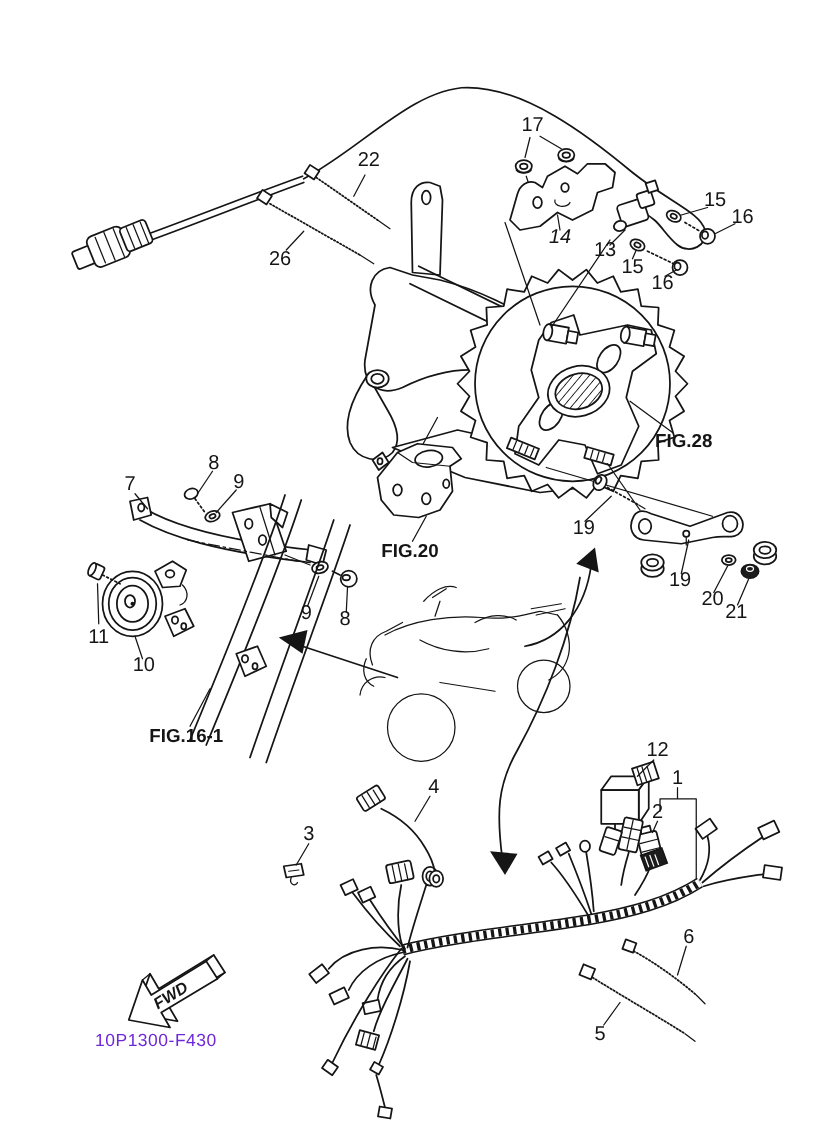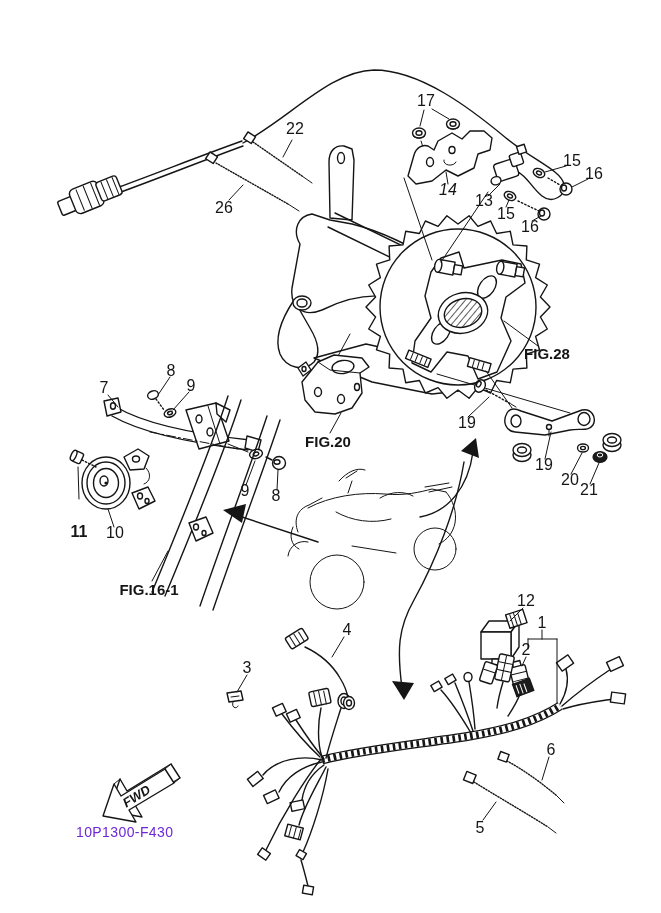--- a/index.html
+++ b/index.html
@@ -383,21 +383,21 @@
       <span class="callout" style="left: 530px; top: 227px;">16</span>
       <span class="callout" style="left: 467px; top: 423px;">19</span>
       <span class="callout" style="left: 544px; top: 465px;">19</span>
       <span class="callout" style="left: 570px; top: 480px;">20</span>
       <span class="callout" style="left: 589px; top: 490px; text-align: right;">21</span>
       <span class="callout" style="left: 104px; top: 388px;">7</span>
       <span class="callout" style="left: 171px; top: 371px;">8</span>
       <span class="callout" style="left: 191px; top: 386px;">9</span>
       <span class="callout" style="left: 245px; top: 491px;">9</span>
       <span class="callout" style="left: 276px; top: 496px;">8</span>
-      <span class="callout" style="left: 79px; top: 532px; font-weight: bold;">11</span>
+      <span class="callout" style="left: 79px; top: 510px;">11</span>
       <span class="callout" style="left: 115px; top: 533px;">10</span>
       <span class="callout" style="left: 526px; top: 601px;">12</span>
       <span class="callout" style="left: 542px; top: 623px;">1</span>
       <span class="callout" style="left: 526px; top: 650px;">2</span>
       <span class="callout" style="left: 347px; top: 630px;">4</span>
       <span class="callout" style="left: 247px; top: 668px;">3</span>
       <span class="callout" style="left: 551px; top: 750px;">6</span>
       <span class="callout" style="left: 480px; top: 828px;">5</span>
       <span class="figref" style="left: 547px; top: 353px;">FIG.28</span>
       <span class="figref" style="left: 328px; top: 441px;">FIG.20</span>

